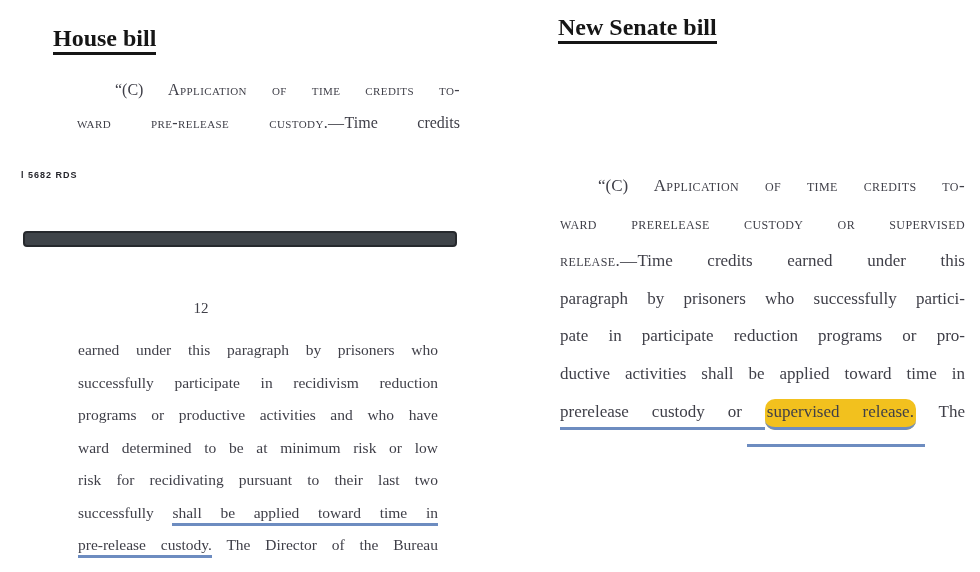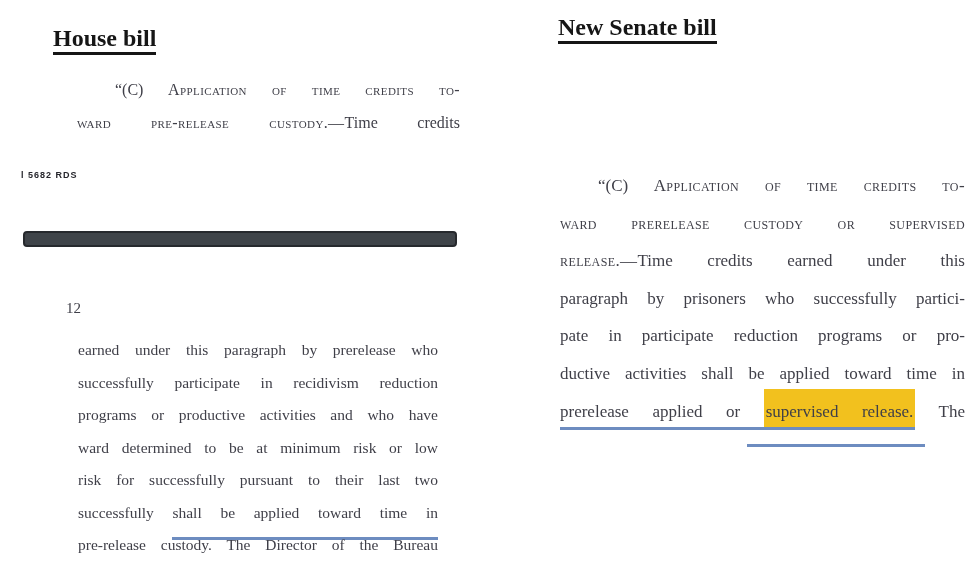--- a/index.html
+++ b/index.html
@@ -42,24 +42,24 @@
   }
   .excerpt .line.indent { padding-left: 38px; }
 
   .left-top  { left: 65px;  top: 73px;  width: 395px; font-size: 16px;   line-height: 33px; }
   .left-body { left: 66px;  top: 334px; width: 372px; font-size: 15.5px; line-height: 32.5px; }
   .right-body{ left: 548px; top: 167px; width: 417px; font-size: 17px;   line-height: 37.6px; }
 
   .sc { font-variant: small-caps; letter-spacing: 0.4px; }
   .ul {
     border-bottom: 3px solid var(--blue-underline);
-    padding-bottom: 16px;
+    padding-bottom: 2px;
   }
   .right-body .ul { padding-bottom: 6px; }
-  .hl { background: var(--highlight); padding: 13px 2px; }
+  .hl { background: var(--highlight); padding: 3px 2px; border-radius: 10px; }
 
   .stamp {
     position: absolute;
     left: 14px; top: 170px;
     font-family: "Liberation Sans", sans-serif;
     font-weight: bold;
     font-size: 9px;
     letter-spacing: 1px;
     color: #26262c;
     padding-left: 7px;
@@ -70,21 +70,21 @@
     width: 434px; height: 16px;
     background: var(--divider);
     border: 2px solid var(--divider-edge);
     border-radius: 4px;
     box-sizing: border-box;
   }
   .pagenum {
     position: absolute;
     left: 66px; top: 300px;
     width: 270px;
-    text-align: left;
+    text-align: center;
     font-size: 15px;
     color: var(--text);
   }
   .double-line {
     position: absolute;
     left: 747px; top: 444px;
     width: 178px; height: 3px;
     background: var(--blue-underline);
   }
 </style>
@@ -102,34 +102,34 @@
       <div class="line"><span class="sc">ward pre-release custody.—</span><span>Time credits</span></div>
     </div>
 
   <div class="stamp">l 5682 RDS</div>
 
   <div class="divider"></div>
 
   <div class="pagenum">12</div>
 
   <div class="excerpt left-body">
-      <div class="line"><span>earned under this paragraph by prerelease who</span></div>
+      <div class="line"><span>earned under this paragraph by prisoners who</span></div>
       <div class="line"><span>successfully participate in recidivism reduction</span></div>
       <div class="line"><span>programs or productive activities and who have</span></div>
       <div class="line"><span>ward determined to be at minimum risk or low</span></div>
-      <div class="line"><span>risk for successfully pursuant to their last two</span></div>
+      <div class="line"><span>risk for recidivating pursuant to their last two</span></div>
       <div class="line"><span>successfully </span><span class="ul">shall be applied toward time in</span></div>
       <div class="line"><span class="ul">pre-release custody.</span><span> The Director of the Bureau</span></div>
     </div>
 
   <div class="excerpt right-body">
       <div class="line indent"><span>“(C) </span><span class="sc">Application of time credits to-</span></div>
       <div class="line"><span class="sc">ward prerelease custody or supervised</span></div>
       <div class="line"><span class="sc">release.—</span><span>Time credits earned under this</span></div>
       <div class="line"><span>paragraph by prisoners who successfully partici-</span></div>
       <div class="line"><span>pate in participate reduction programs or pro-</span></div>
       <div class="line"><span>ductive activities shall be applied toward time in</span></div>
-      <div class="line"><span class="ul">prerelease applied or </span><span class="ul hl">supervised release.</span><span> The</span></div>
+      <div class="line"><span class="ul">prerelease custody or </span><span class="ul hl">supervised release.</span><span> The</span></div>
     </div>
 
   <div class="double-line"></div>
 
 </div>
 
 </body></html>

